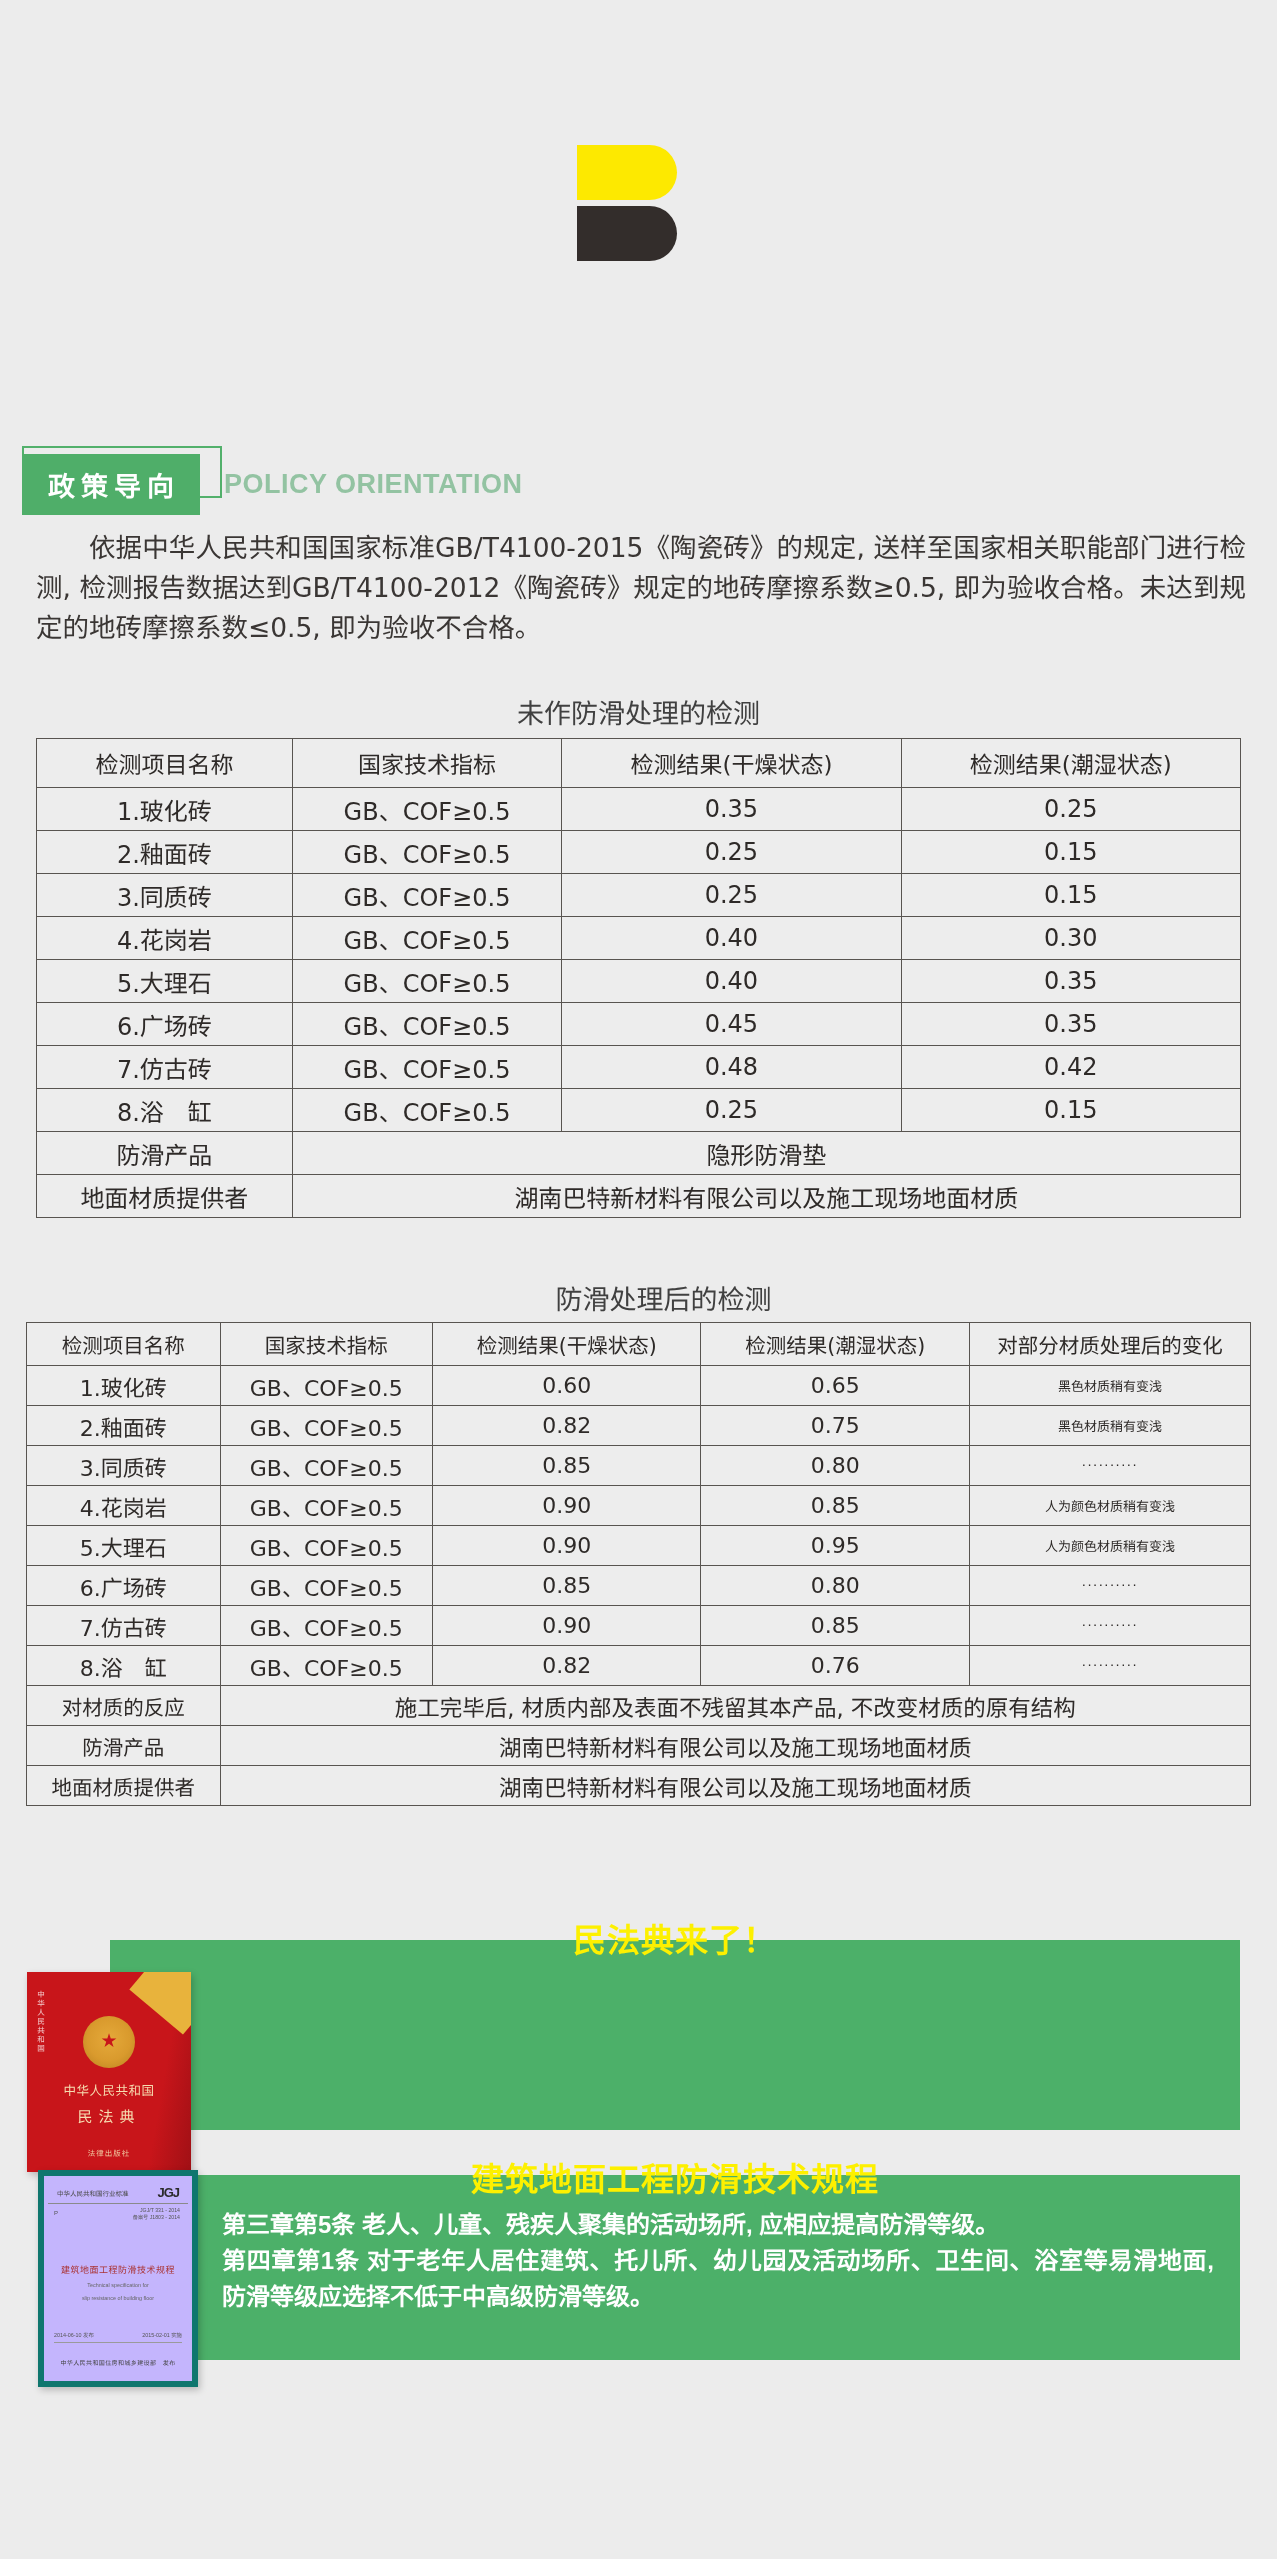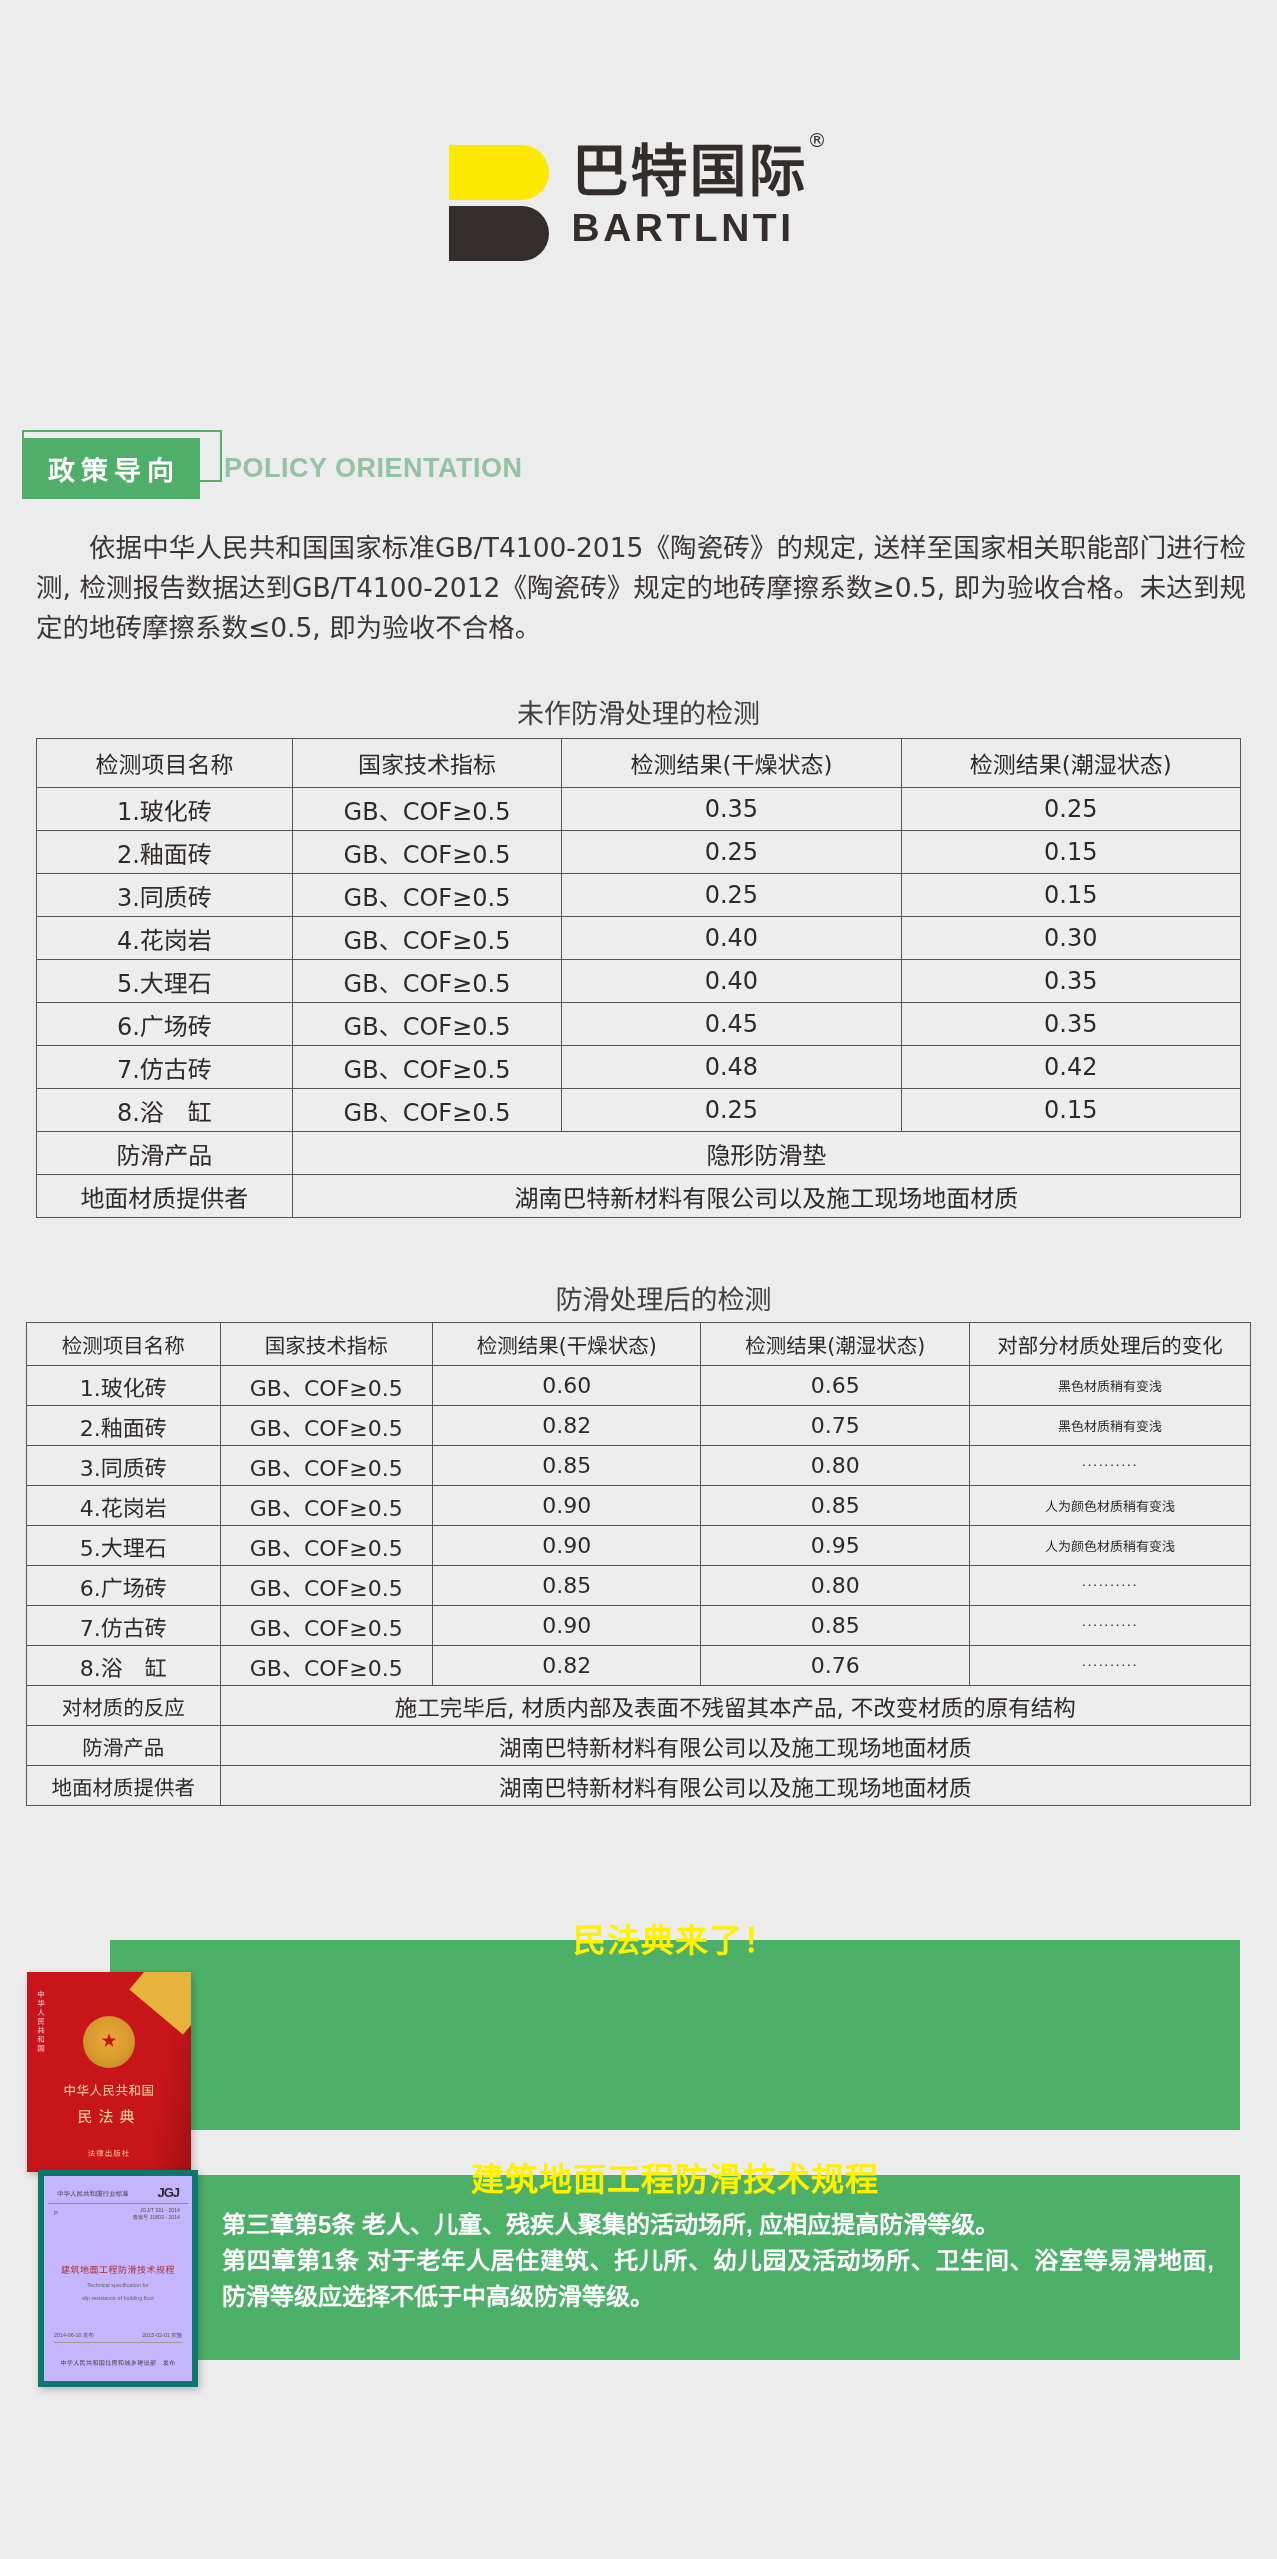--- a/index.html
+++ b/index.html
@@ -65,21 +65,21 @@
     font-size: 39px;
     font-weight: bold;
     letter-spacing: 3.5px;
     color: #332d2b;
     margin-top: 4px;
   }
 
   
   .section-head {
     position: absolute;
-    left: 22px; top: 438px;
+    left: 22px; top: 454px;
     display: flex;
     align-items: center;
     justify-content: flex-end;
   }
   .sh-outline {
     position: absolute;
     left: 0; top: -8px;
     width: 200px; height: 52px;
     border: 2px solid #52b06b;
     box-sizing: border-box;
@@ -262,24 +262,20 @@
   #book2 .pchar { position:absolute; left:10px; top:34px; font-size:6px; color:#555;}
 </style>
 </head>
 <body>
 
 <div class="logo-block">
   <div class="logo-inner">
     <div class="logo-mark">
       <div class="bar-top"></div>
       <div class="bar-bot"></div>
-    </div>
-    <div class="logo-text">
-      <div class="logo-cn"><span>巴特国际</span><span class="logo-reg">®</span></div>
-      <div class="logo-en">BARTLNTI</div>
     </div>
   </div>
 </div>
 
 <div class="section-head">
   <div class="sh-outline"></div>
   <div class="sh-badge">政策导向</div>
   <div class="sh-en">POLICY ORIENTATION</div>
 </div>
 

